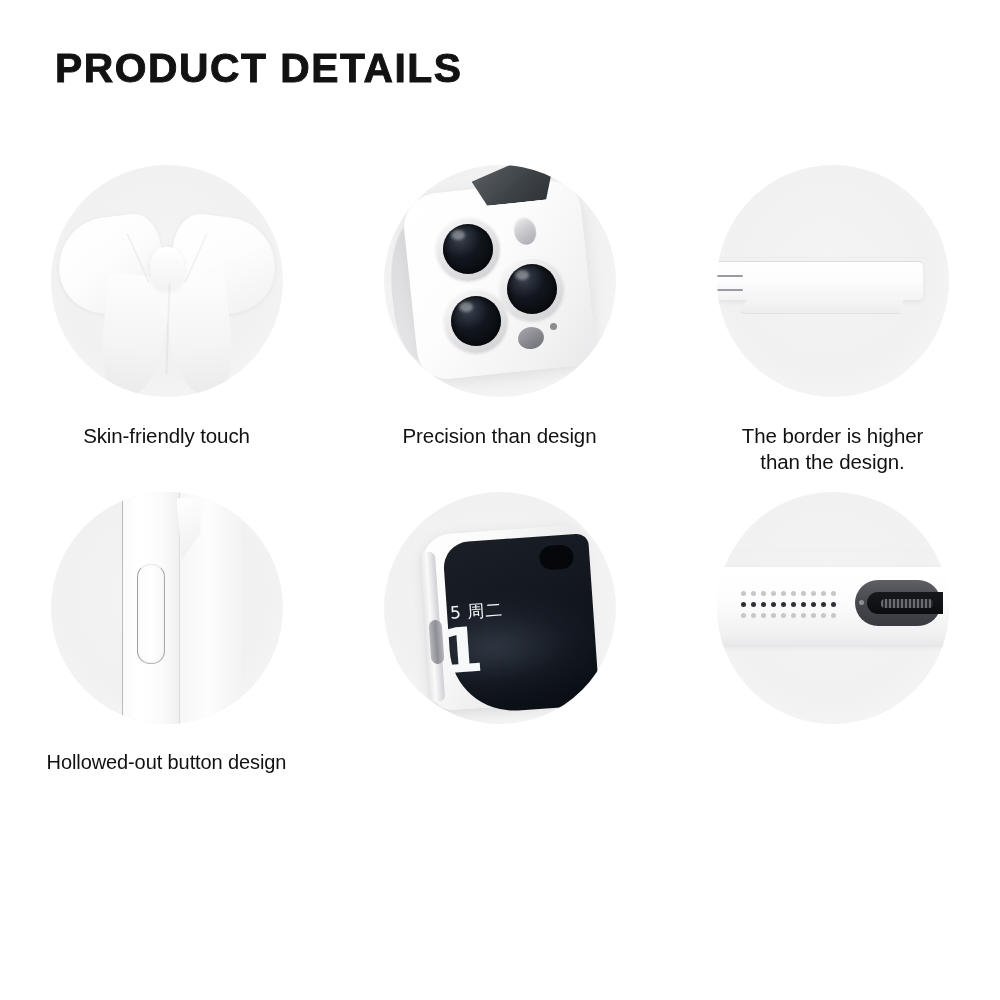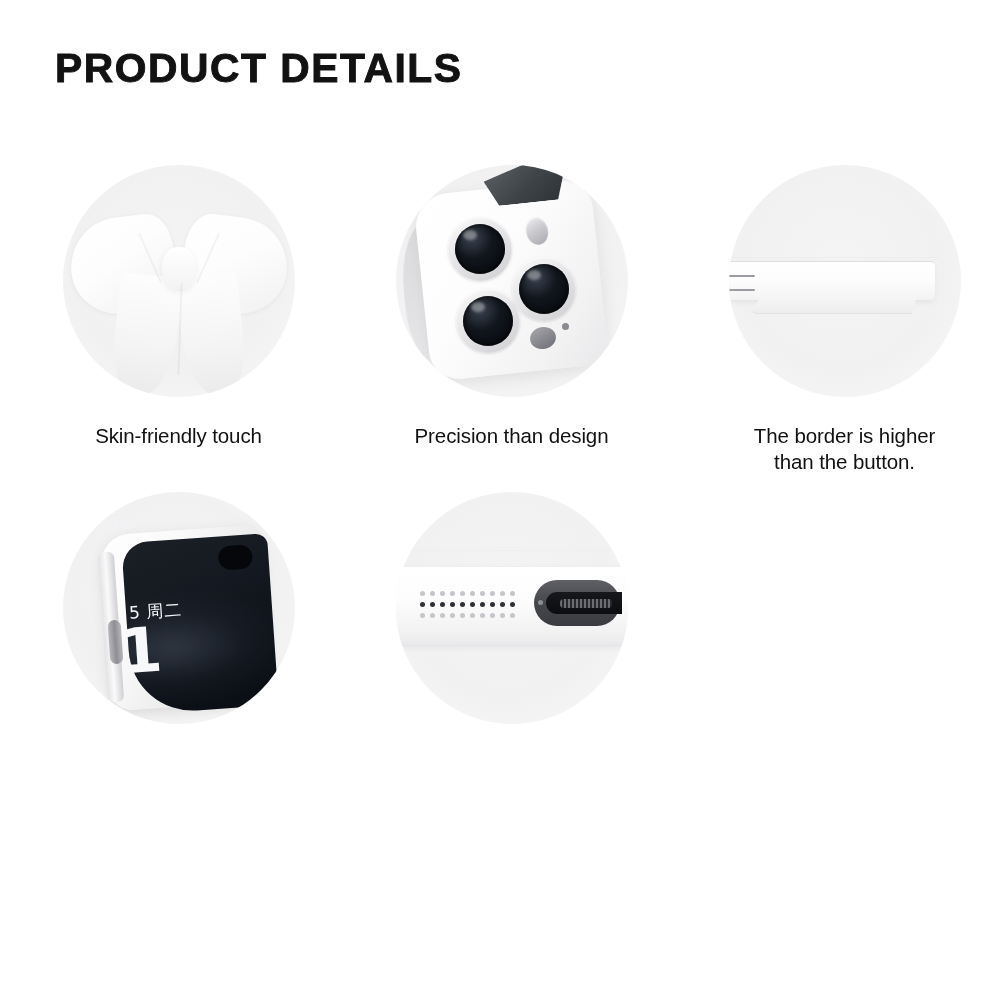--- a/index.html
+++ b/index.html
@@ -28,21 +28,21 @@
     font-stretch: condensed;
     transform: scaleX(1.02);
     transform-origin: left center;
     white-space: nowrap;
     -webkit-text-stroke: 0.9px #121212;
   }
 
   
   .grid {
     position: absolute;
-    left: 12px;
+    left: 0;
     top: 165px;
     width: 836px;
   }
   .row {
     display: flex;
     width: 1000px;
   }
   .row-2 { margin-top: 18px; }
   .cell {
     width: 333px;
@@ -482,27 +482,40 @@
       <div class="vignette">
         <div class="border-edge">
           <div class="hair"></div>
           <div class="slab"></div>
           <div class="lip"></div>
           <div class="tick tick-1"></div>
           <div class="tick tick-2"></div>
         </div>
       </div>
       <div class="caption">The border is higher
-than the button.</div>
+than the design.</div>
     </div>
 
   </div>
 
   <div class="row row-2">
 
+    <div class="cell">
+      <div class="vignette">
+        <div class="side-button">
+          <div class="rail"></div>
+          <div class="rail-edge"></div>
+          <div class="back-panel"></div>
+          <div class="back-seam"></div>
+          <div class="bevel"></div>
+          <div class="cutout"></div>
+        </div>
+      </div>
+      <div class="caption wide">Hollowed-out button design</div>
+    </div>
 
     <div class="cell">
       <div class="vignette">
         <div class="heat">
           <div class="frame"></div>
           <div class="railshine"></div>
           <div class="screen">
             <span class="cloud"></span>
             <span class="notch"></span>
           </div>

